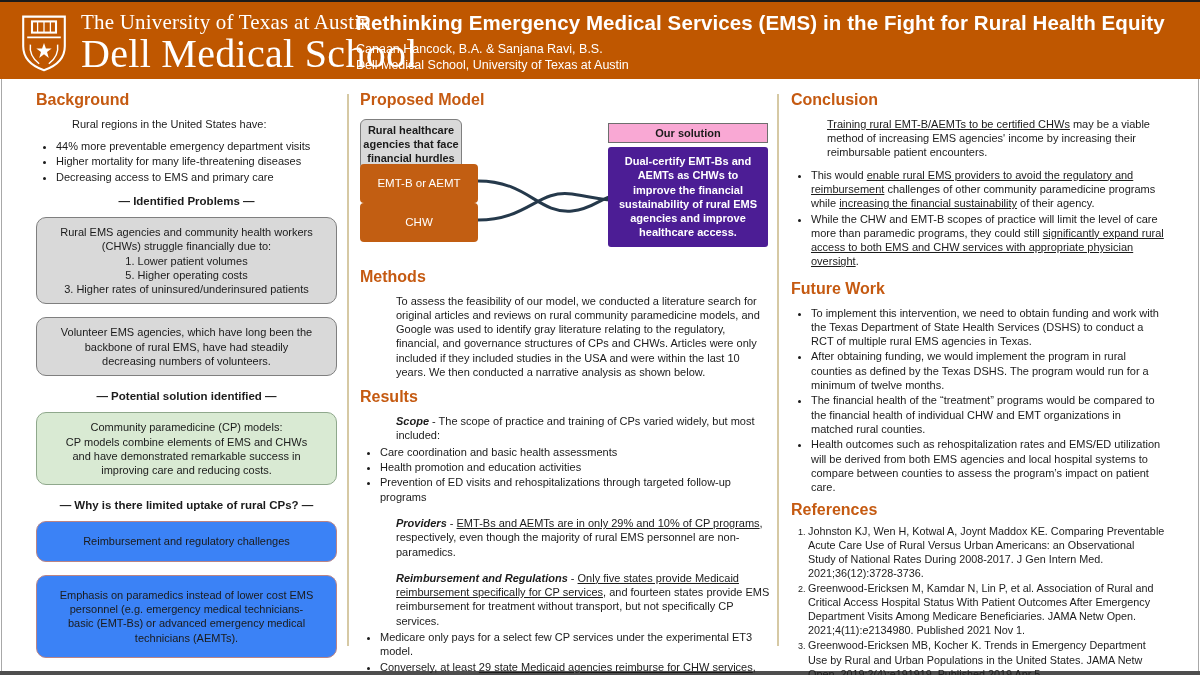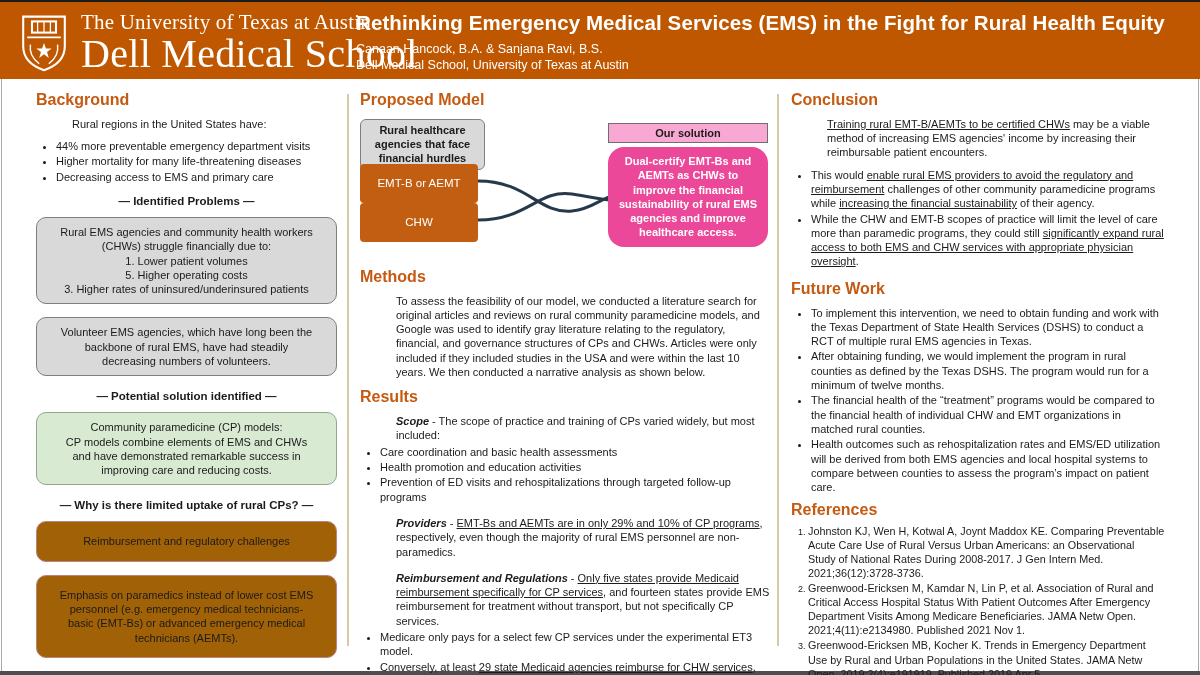--- a/index.html
+++ b/index.html
@@ -31,32 +31,32 @@
   .col2{left:360px;width:410px;}
   .col3{left:791px;width:374px;}
   h2{font-size:16px;color:#C55A11;margin:0 0 6px 0;font-weight:700;}
   p{margin:0 0 8px 0;padding-left:36px;}
   ul{margin:0 0 8px 0;padding-left:20px;}
   li{margin:0 0 1px 0;}
   .label{font-weight:700;text-align:center;font-size:11.5px;margin:10px 0 8px 0;}
   .box{border-radius:10px;border:1px solid #7f7f7f;padding:7px 20px;text-align:center;margin:0 0 13px 0;}
   .box.gray{background:#d9d9d9;}
   .box.green{background:#d9ead3;border-color:#8fa88c;}
-  .box.pink{background:#a16207;border-color:#bb8484;padding-top:12px;padding-bottom:12px;}
+  .box.pink{background:#3b82f6;border-color:#bb8484;padding-top:12px;padding-bottom:12px;}
   .u{text-decoration:underline;}
   .b{font-weight:700;}
   .i{font-style:italic;}
 
   
   .diagram{position:relative;height:140px;margin-bottom:10px;}
-  .dg-left-header{position:absolute;left:0;top:2px;width:125px;background:#d9d9d9;border:1px solid #7f7f7f;border-radius:6px;text-align:center;font-weight:700;padding:3px 2px;box-sizing:border-box;}
+  .dg-left-header{position:absolute;left:0;top:2px;width:102px;background:#d9d9d9;border:1px solid #7f7f7f;border-radius:6px;text-align:center;font-weight:700;padding:3px 2px;box-sizing:border-box;}
   .dg-node{position:absolute;left:0;width:118px;height:39px;background:#C25E12;color:#fff;border-radius:4px;display:flex;align-items:center;justify-content:center;font-size:11.5px;}
   .dg-node.n1{top:47px;} .dg-node.n2{top:86px;}
   .dg-right-header{position:absolute;left:248px;top:6px;width:160px;background:#f9a8d4;border:1px solid #6e6e6e;text-align:center;font-weight:700;padding:2px 0;box-sizing:border-box;}
-  .dg-solution{position:absolute;left:248px;top:30px;width:160px;height:100px;background:#ec4899;color:#fff;border-radius:16px;display:flex;align-items:center;justify-content:center;text-align:center;font-weight:700;padding:6px 9px;box-sizing:border-box;font-size:11px;line-height:1.3;}
+  .dg-solution{position:absolute;left:248px;top:30px;width:160px;height:100px;background:#4c1d95;color:#fff;border-radius:3px;display:flex;align-items:center;justify-content:center;text-align:center;font-weight:700;padding:6px 9px;box-sizing:border-box;font-size:11px;line-height:1.3;}
   .dg-svg{position:absolute;left:0;top:0;}
 
   
   .refs{margin:0;padding-left:17px;}
   .refs li{font-size:10.8px;margin-bottom:1px;}
   .refs li::marker{font-size:9px;}
   .fw ul{margin-bottom:4px;}
 </style>
 </head>
 <body>

